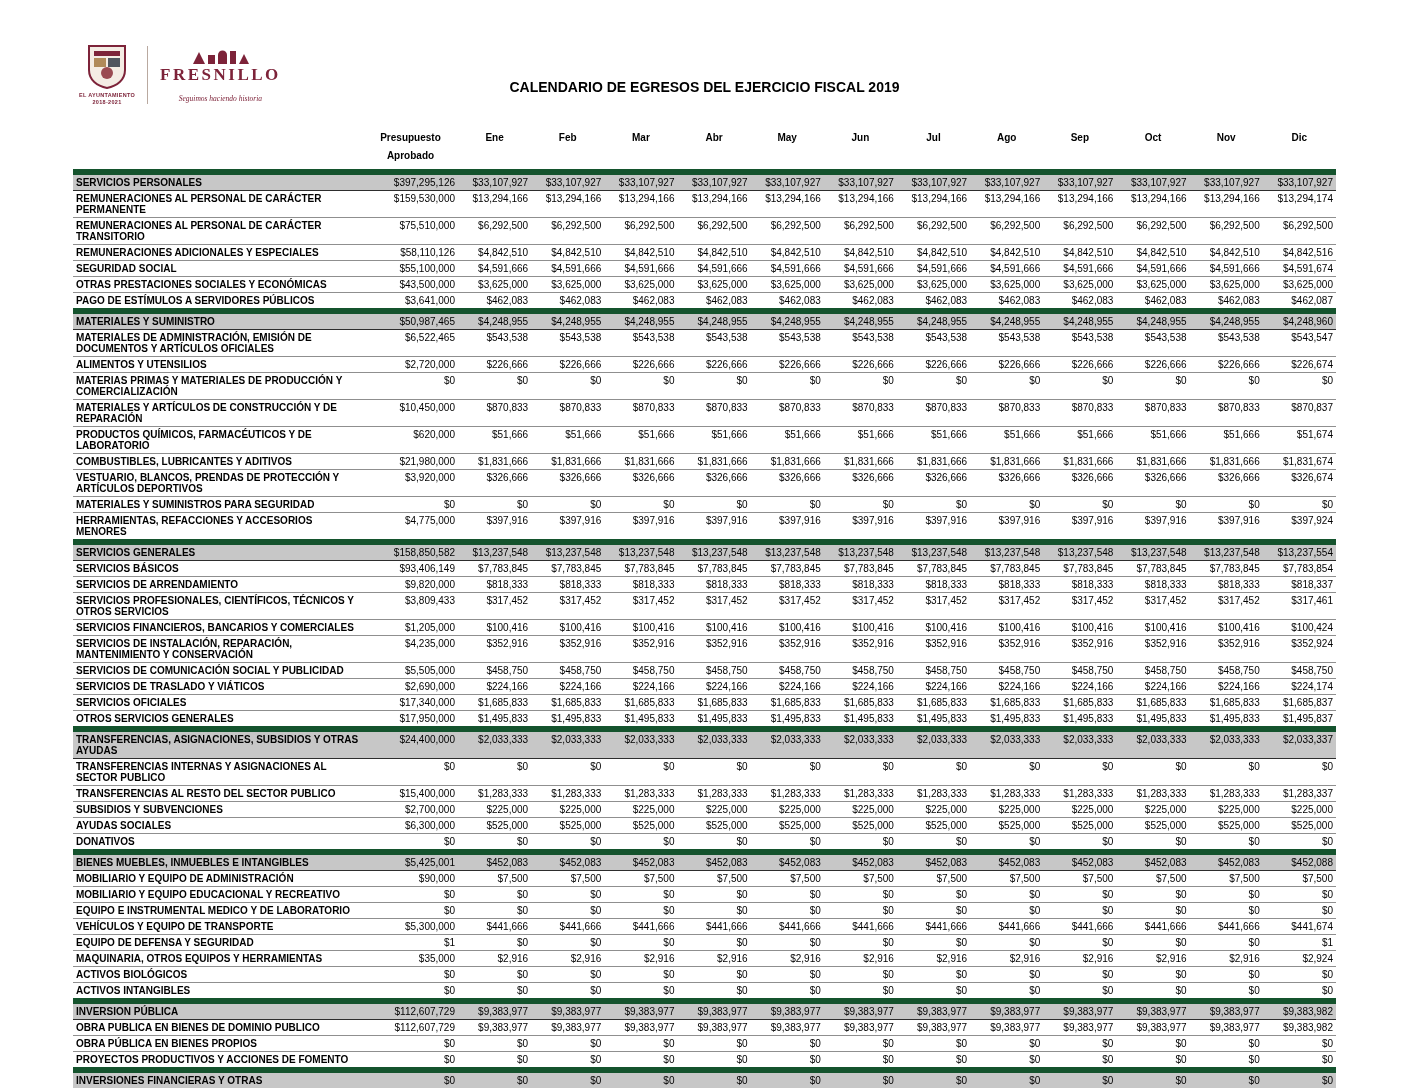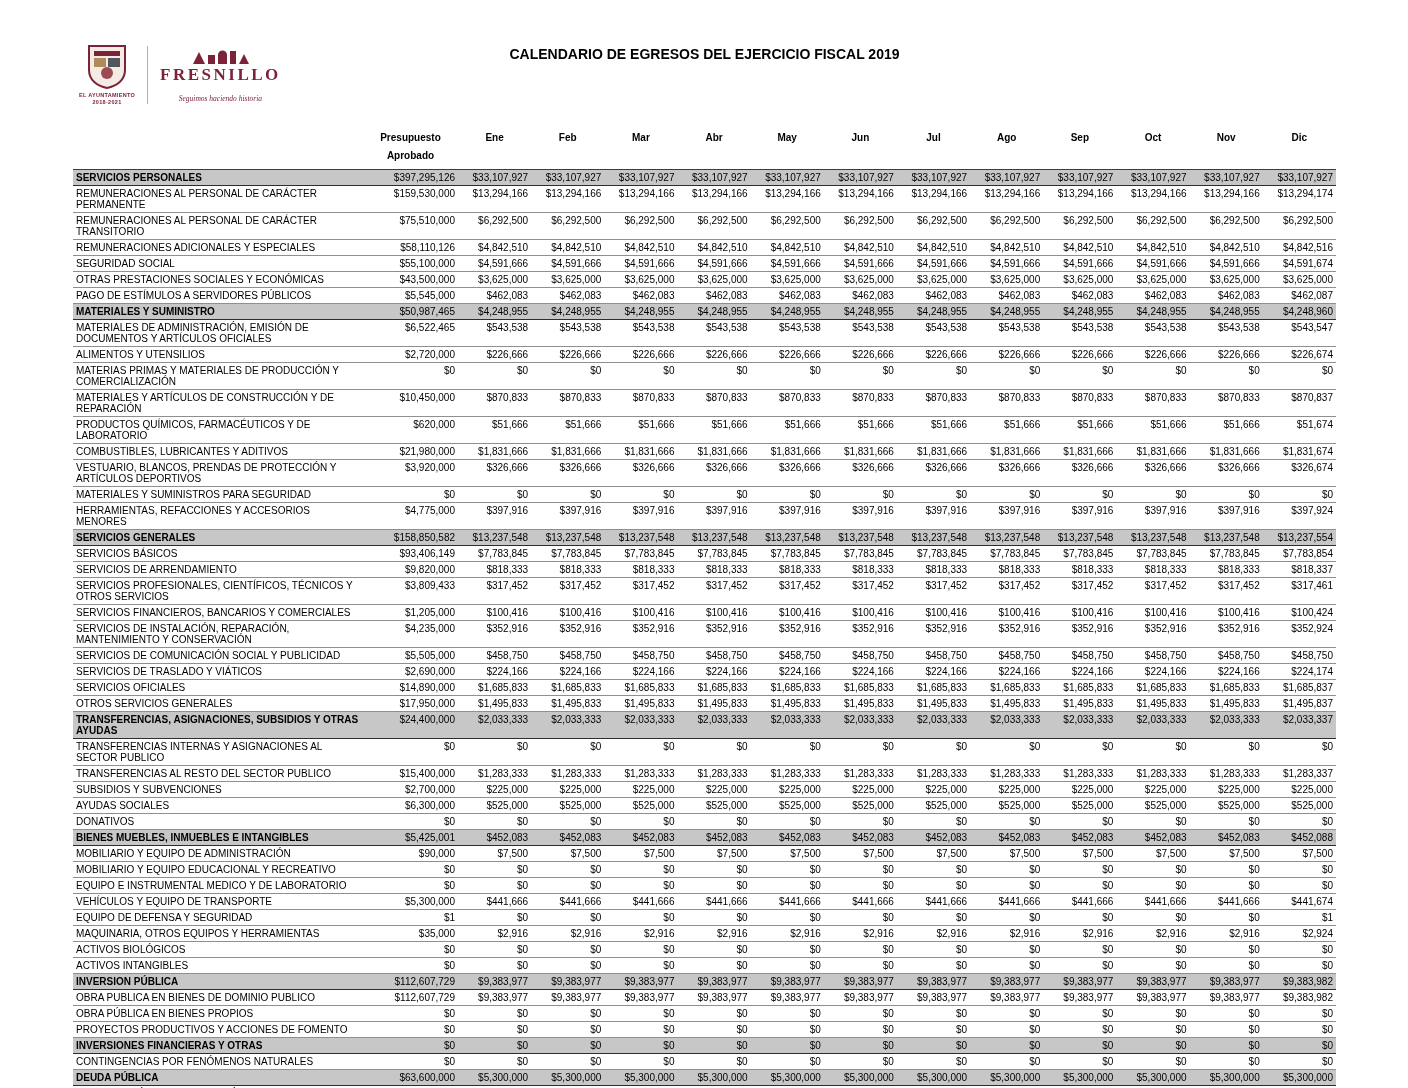--- a/index.html
+++ b/index.html
@@ -15,33 +15,33 @@
   .doc-header { position:relative; height:92px; }
   .logos { position:absolute; left:6px; top:10px; display:flex; align-items:center; gap:12px; }
   .seal { display:flex; flex-direction:column; align-items:center; }
   .seal-caption { font-size:5.5px; color:#7d2339; text-align:center; line-height:6.5px; letter-spacing:.3px; margin-top:2px; font-weight:bold; }
   .logo-divider { width:1px; height:58px; background:#b9a9a0; }
   .brand { display:flex; flex-direction:column; align-items:center; }
   .brand-name { font-family:"Liberation Serif", serif; font-size:17px; font-weight:bold; color:#7d2339; letter-spacing:2.5px; line-height:18px; }
   .brand-tagline { font-family:"Liberation Serif", serif; font-style:italic; font-size:7.5px; color:#7d2339; margin-top:10px; }
   .titles { text-align:center; padding-top:12px; }
   .title { font-size:20px; font-weight:bold; letter-spacing:.3px; }
-  .subtitle { font-size:14px; font-weight:bold; margin-top:0; }
+  .subtitle { font-size:14px; font-weight:bold; margin-top:33px; }
 
   
   table.budget { border-collapse:collapse; table-layout:fixed; width:1263px; }
   thead th { font-size:10px; font-weight:bold; vertical-align:top; padding:3px 3px 4px 3px; text-align:center; line-height:18px; }
   th.label-col { width:290px; }
   th.aprobado-col { width:95px; }
   th.month-col { }
   tbody td { font-size:10px; line-height:11px; padding:2px 3px 2px 3px; vertical-align:top; }
-  td.label { text-align:left; }
+  td.label { text-align:left;font-weight:bold; }
   td.num { text-align:right; white-space:nowrap; }
   tr.detail { border-bottom:1px solid #8f8f8f; }
-  tr.section { background:#c7c7c7; border-top:1px solid #14532d; border-bottom:1px solid #2d2d2d; }
+  tr.section { background:#c7c7c7; border-top:6px solid #14532d; border-bottom:1px solid #2d2d2d; }
   tr.section td.label { font-weight:bold; }
 </style>
 </head>
 <body>
 
 <div class="page">
 
   <div class="doc-header">
     <div class="logos">
       <div class="seal">
@@ -186,21 +186,21 @@
           <td class="num">$3,625,000</td>
           <td class="num">$3,625,000</td>
           <td class="num">$3,625,000</td>
           <td class="num">$3,625,000</td>
           <td class="num">$3,625,000</td>
           <td class="num">$3,625,000</td>
           <td class="num">$3,625,000</td>
         </tr>
         <tr class="detail">
           <td class="label">PAGO DE ESTÍMULOS A SERVIDORES PÚBLICOS</td>
-          <td class="num">$5,545,000</td>
+          <td class="num">$3,641,000</td>
           <td class="num">$462,083</td>
           <td class="num">$462,083</td>
           <td class="num">$462,083</td>
           <td class="num">$462,083</td>
           <td class="num">$462,083</td>
           <td class="num">$462,083</td>
           <td class="num">$462,083</td>
           <td class="num">$462,083</td>
           <td class="num">$462,083</td>
           <td class="num">$462,083</td>
@@ -490,21 +490,21 @@
           <td class="num">$224,166</td>
           <td class="num">$224,166</td>
           <td class="num">$224,166</td>
           <td class="num">$224,166</td>
           <td class="num">$224,166</td>
           <td class="num">$224,166</td>
           <td class="num">$224,174</td>
         </tr>
         <tr class="detail">
           <td class="label">SERVICIOS OFICIALES</td>
-          <td class="num">$14,890,000</td>
+          <td class="num">$17,340,000</td>
           <td class="num">$1,685,833</td>
           <td class="num">$1,685,833</td>
           <td class="num">$1,685,833</td>
           <td class="num">$1,685,833</td>
           <td class="num">$1,685,833</td>
           <td class="num">$1,685,833</td>
           <td class="num">$1,685,833</td>
           <td class="num">$1,685,833</td>
           <td class="num">$1,685,833</td>
           <td class="num">$1,685,833</td>

